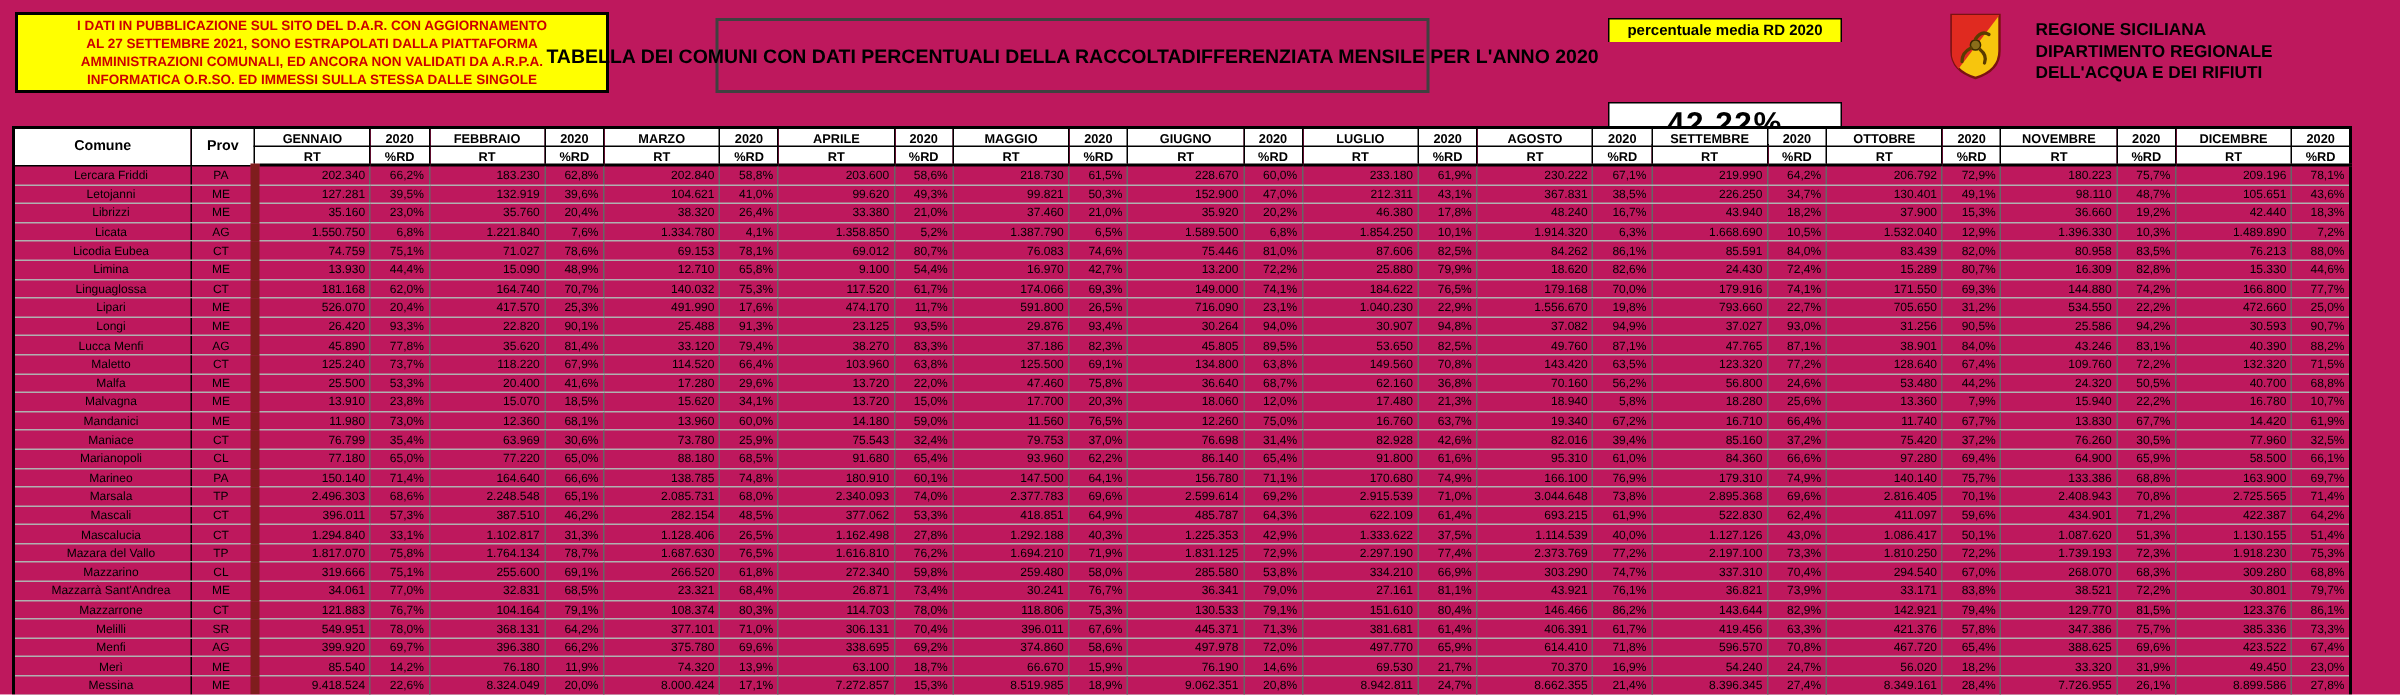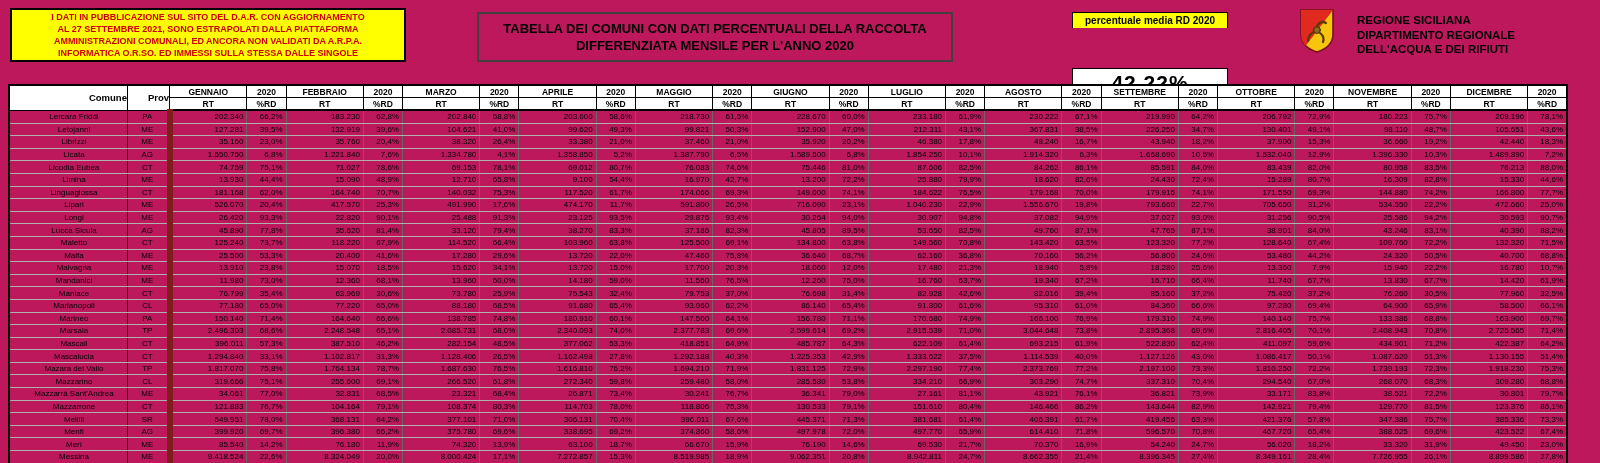--- a/index.html
+++ b/index.html
@@ -9,21 +9,21 @@
   }
   
   .disclaimer{
     position:absolute;left:10px;top:8px;width:392px;height:50px;
     background:#ffff00;border:2px solid #000;
     display:flex;flex-direction:column;justify-content:center;align-items:center;
     font-size:9px;font-weight:bold;line-height:12px;color:#cc0000;text-align:center;white-space:nowrap;
   }
   .title-box{
     position:absolute;left:477px;top:12px;width:472px;height:46px;
-    border:2px solid #404040;display:flex;flex-direction:column;justify-content:center;align-items:center;
+    border:2px solid #404040;display:flex;justify-content:center;align-items:center;
     font-size:13px;font-weight:bold;line-height:17px;text-align:center;white-space:nowrap;
   }
   .avg-box{position:absolute;left:1072px;top:12px;width:156px;}
   .avg-label{
     background:#ffff00;border:1px solid #000;border-bottom:none;height:15px;
     display:flex;align-items:center;justify-content:center;
     font-size:10px;font-weight:bold;white-space:nowrap;
   }
   .avg-value{
     background:#fff;border:1px solid #000;height:27px;
@@ -39,21 +39,21 @@
   table.rd{
     position:absolute;left:8px;top:84px;width:1560px;
     border-collapse:collapse;table-layout:fixed;
     border:2px solid #000;
   }
   table.rd th{
     border:1px solid #000;font-size:8.5px;font-weight:bold;
     height:11px;padding:0;text-align:center;background:#fff;overflow:hidden;white-space:nowrap;
   }
   table.rd thead tr:last-child th{border-bottom:2px solid #000;}
-  table.rd th.corner{font-size:9.5px;text-align:right;}
+  table.rd th.corner{font-size:9.5px;}
   table.rd td{
     font-size:8px;height:11.6px;padding:0 3px;overflow:hidden;white-space:nowrap;
     border-right:1px solid #666;border-bottom:1px solid #b0b0b0;
   }
   table.rd td.comune{text-align:center;border-right:1px solid #000;padding-left:14px;margin-top:19px;}
   table.rd td.prov{text-align:center;border-right:6px solid #7f1d1d;}
   table.rd td.rt{text-align:right;border-left:1px solid #000;}
   table.rd td.rd{text-align:right;}
 </style>
 </head>
@@ -432,21 +432,21 @@
           <td class="rt">37.027</td>
           <td class="rd">93,0%</td>
           <td class="rt">31.256</td>
           <td class="rd">90,5%</td>
           <td class="rt">25.586</td>
           <td class="rd">94,2%</td>
           <td class="rt">30.593</td>
           <td class="rd">90,7%</td>
         </tr>
         <tr>
-          <td class="comune">Lucca Sicula</td>
+          <td class="comune">Lucca Menfi</td>
           <td class="prov">AG</td>
           <td class="rt">45.890</td>
           <td class="rd">77,8%</td>
           <td class="rt">35.620</td>
           <td class="rd">81,4%</td>
           <td class="rt">33.120</td>
           <td class="rd">79,4%</td>
           <td class="rt">38.270</td>
           <td class="rd">83,3%</td>
           <td class="rt">37.186</td>

